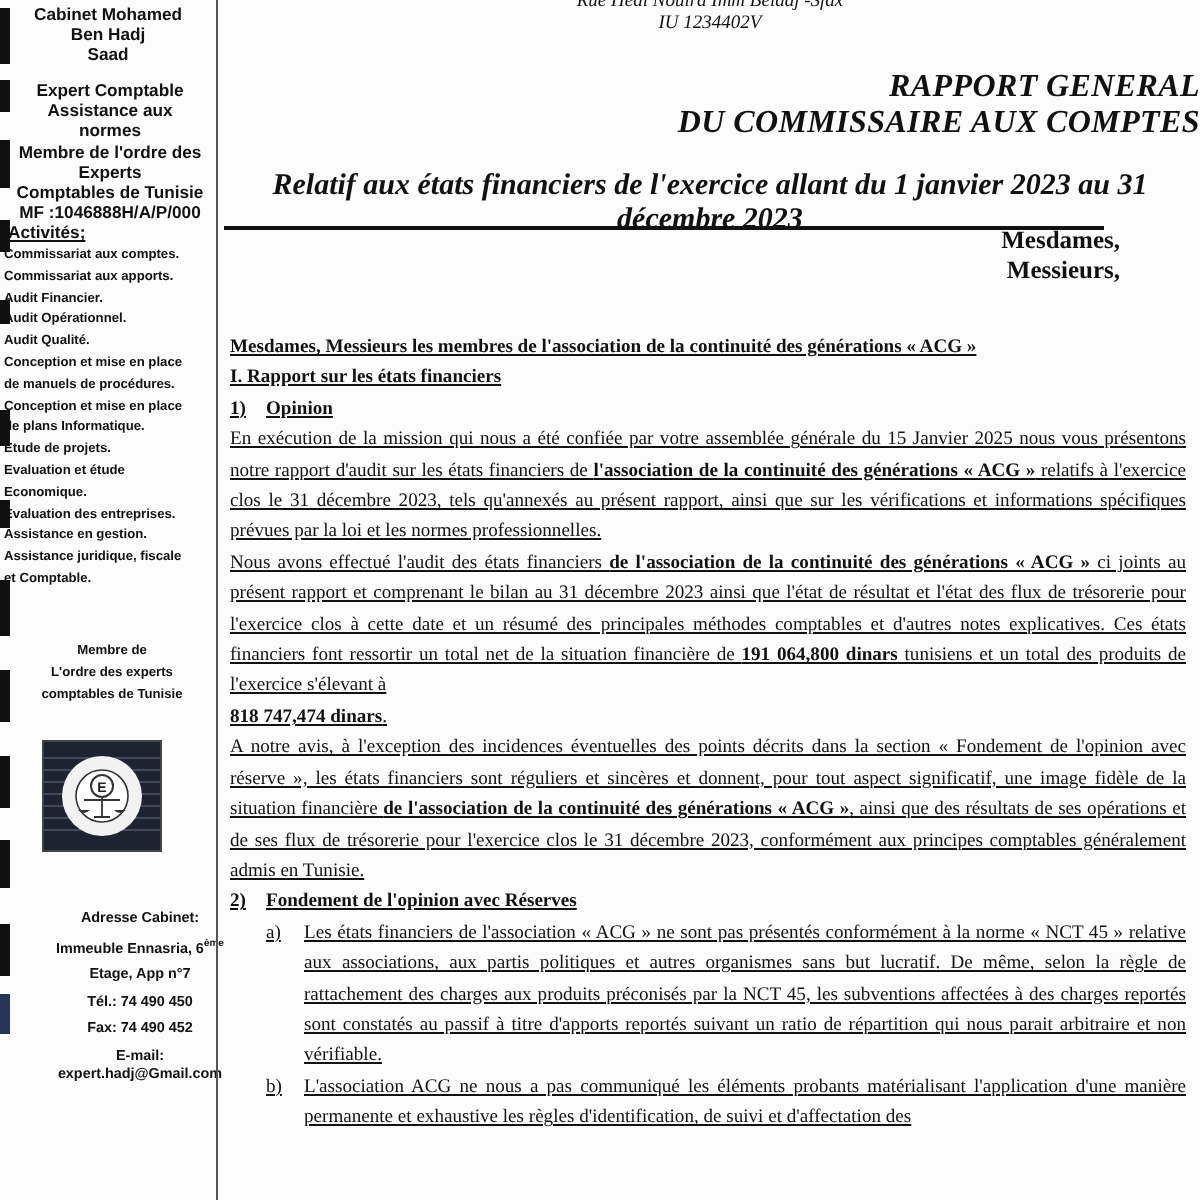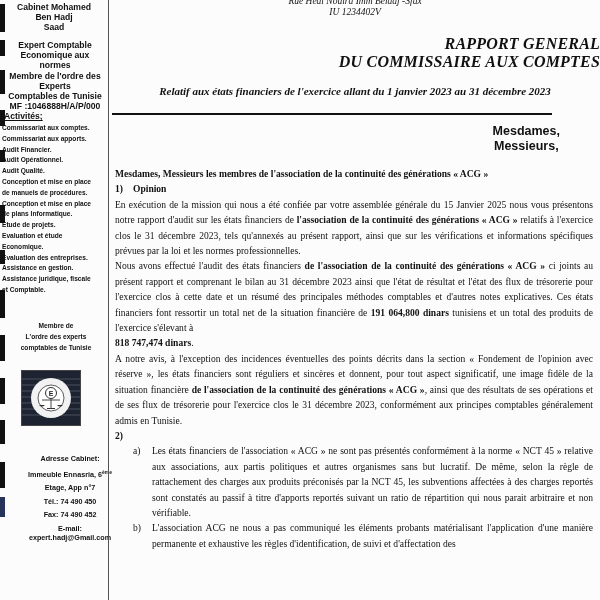--- a/index.html
+++ b/index.html
@@ -20,25 +20,25 @@
   .logo { position:absolute; left:21px; top:370px; width:58px; height:54px; background:#1d2330; border:1px solid #444; }
   .logo svg { width:100%; height:100%; }
   .address { position:absolute; left:16px; width:108px; top:452px; text-align:center; font-size:7.2px; line-height:13.5px; }
   .address sup { font-size:5px; }
 
   
   .right-col { position:absolute; left:110px; top:0; width:490px; height:600px; font-family:"Liberation Serif", serif; }
   .addr-top { position:absolute; left:0; width:490px; text-align:center; top:-4px; font-style:italic; font-size:9.5px; line-height:11px; }
   .addr-top .l2 { display:block; }
   .title { position:absolute; left:0; width:490px; top:35px; text-align:right; font-style:italic; font-weight:bold; font-size:16px; line-height:17.5px; letter-spacing:0.2px; }
-  .subtitle { position:absolute; left:0; width:490px; top:85px; text-align:center; font-style:italic; font-weight:bold; font-size:11px; }
+  .subtitle { position:absolute; left:0; width:490px; top:85px; text-align:center; font-style:italic; font-weight:bold; font-size:15px; }
   .rule { position:absolute; left:2px; width:440px; top:113px; height:2px; background:#111; }
-  .salutation { position:absolute; right:40px; top:124px; text-align:center; font-family:Liberation Sans, sans-serif; font-weight:bold; font-size:12.5px; line-height:14.5px; }
+  .salutation { position:absolute; right:40px; top:113px; text-align:right; font-family:Liberation Serif, serif; font-weight:bold; font-size:12.5px; line-height:14.5px; }
 
-  .body-text { position:absolute; left:5px; width:478px; top:166px; font-size:9.55px; line-height:15.4px; }
+  .body-text { position:absolute; left:5px; width:478px; top:166px; font-size:9.55px; line-height:15.4px;text-decoration:underline; }
   .body-text p { margin:0; text-align:justify; }
   .body-text .hd { font-weight:bold; }
   .body-text .numhd { font-weight:bold; display:flex; }
   .body-text .numhd .n { width:18px; }
   .body-text b { font-weight:bold; }
   .sub-item { display:flex; margin-left:18px; }
   .sub-item .lbl { width:19px; flex:none; }
   .sub-item p { flex:1; }
 </style>
 </head>
@@ -62,21 +62,21 @@
     <div class="marker" style="top:497px;height:20px;background:#26345a"></div>
 
     <div class="cab-name">
       <div>Cabinet Mohamed</div>
       <div>Ben Hadj</div>
       <div>Saad</div>
     </div>
 
     <div class="cab-title">
       <div>Expert Comptable</div>
-      <div>Economique aux</div>
+      <div>Assistance aux</div>
       <div>normes</div>
       <div>Membre de l'ordre des</div>
       <div>Experts</div>
       <div>Comptables de Tunisie</div>
       <div>MF :1046888H/A/P/000</div>
     </div>
 
     <div class="act-head">Activités;</div>
     <ul class="act-list">
       <li>Commissariat aux comptes.</li>
@@ -155,33 +155,35 @@
 
     <div class="rule"></div>
 
     <div class="salutation">
       <div>Mesdames,</div>
       <div>Messieurs,</div>
     </div>
 
     <div class="body-text">
       <p class="hd">Mesdames, Messieurs les membres de l'association de la continuité des générations « ACG »</p>
+      <p class="hd">I. Rapport sur les états financiers</p>
       <div class="numhd">
         <span class="n">1)</span>
         <span>Opinion</span>
       </div>
 
       <p><span>En exécution de la mission qui nous a été confiée par votre assemblée générale du 15 Janvier 2025 nous vous présentons notre rapport d'audit sur les états financiers de </span><b>l'association de la continuité des générations « ACG »</b><span> relatifs à l'exercice clos le 31 décembre 2023, tels qu'annexés au présent rapport, ainsi que sur les vérifications et informations spécifiques prévues par la loi et les normes professionnelles.</span></p>
 
       <p><span>Nous avons effectué l'audit des états financiers </span><b>de l'association de la continuité des générations « ACG »</b><span> ci joints au présent rapport et comprenant le bilan au 31 décembre 2023 ainsi que l'état de résultat et l'état des flux de trésorerie pour l'exercice clos à cette date et un résumé des principales méthodes comptables et d'autres notes explicatives. Ces états financiers font ressortir un total net de la situation financière de </span><b>191 064,800 dinars</b><span> tunisiens et un total des produits de l'exercice s'élevant à </span><br><b>818 747,474 dinars</b><span>.</span></p>
 
       <p><span>A notre avis, à l'exception des incidences éventuelles des points décrits dans la section « Fondement de l'opinion avec réserve », les états financiers sont réguliers et sincères et donnent, pour tout aspect significatif, une image fidèle de la situation financière </span><b>de l'association de la continuité des générations « ACG »</b><span>, ainsi que des résultats de ses opérations et de ses flux de trésorerie pour l'exercice clos le 31 décembre 2023, conformément aux principes comptables généralement admis en Tunisie.</span></p>
 
       <div class="numhd">
         <span class="n">2)</span>
+        <span>Fondement de l'opinion avec Réserves</span>
       </div>
 
       <div class="sub-item">
         <span class="lbl">a)</span>
         <p>Les états financiers de l'association « ACG » ne sont pas présentés conformément à la norme « NCT 45 » relative aux associations, aux partis politiques et autres organismes sans but lucratif. De même, selon la règle de rattachement des charges aux produits préconisés par la NCT 45, les subventions affectées à des charges reportés sont constatés au passif à titre d'apports reportés suivant un ratio de répartition qui nous parait arbitraire et non vérifiable.</p>
       </div>
       <div class="sub-item">
         <span class="lbl">b)</span>
         <p>L'association ACG ne nous a pas communiqué les éléments probants matérialisant l'application d'une manière permanente et exhaustive les règles d'identification, de suivi et d'affectation des</p>
       </div>

